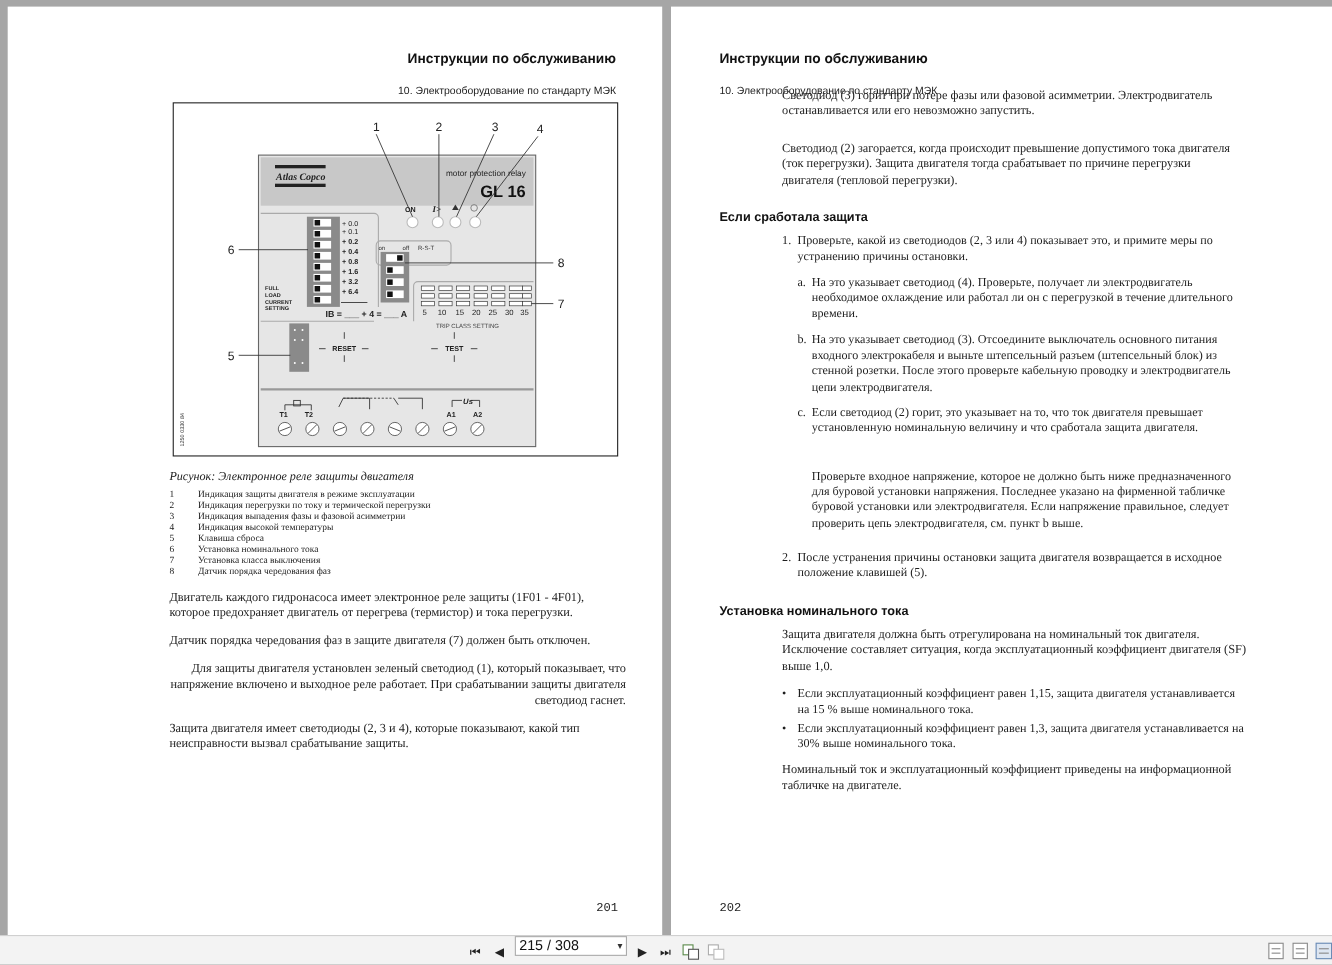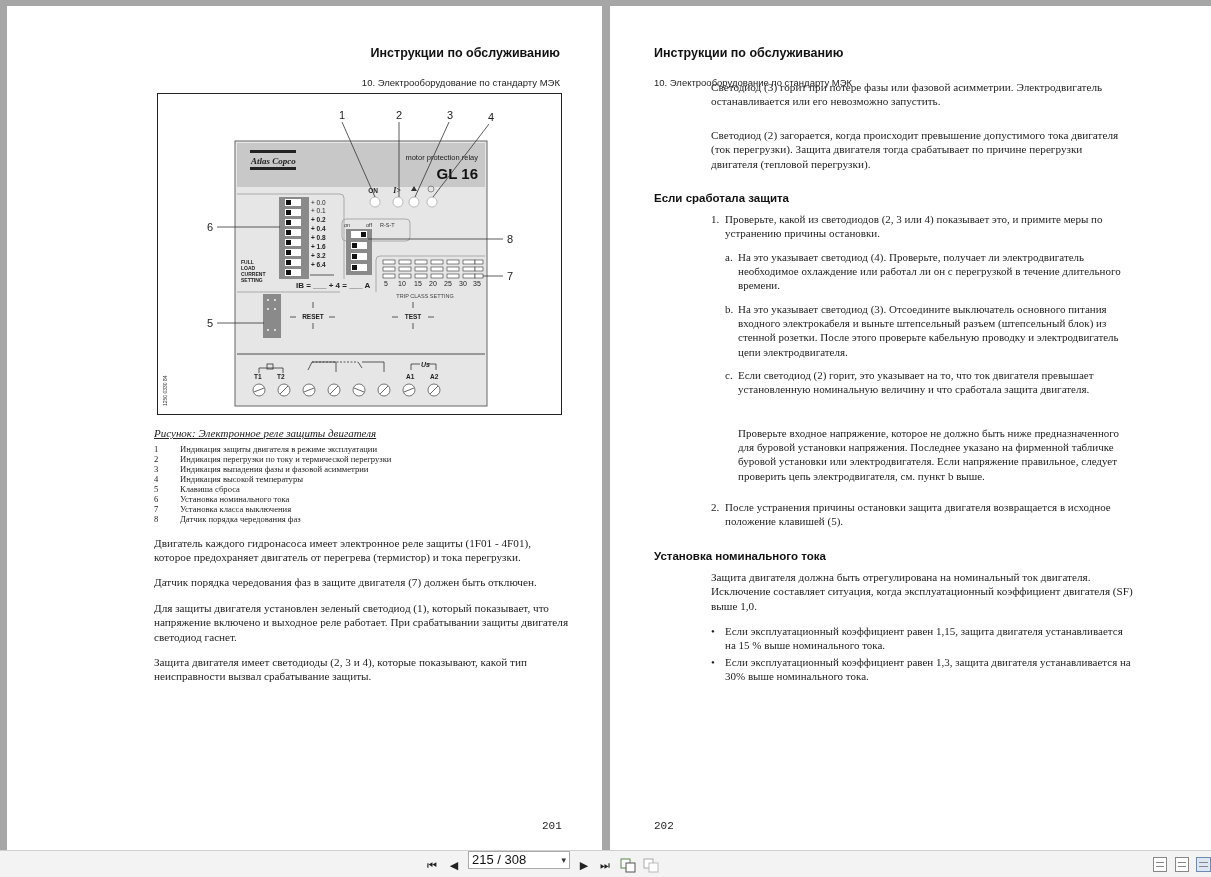--- a/index.html
+++ b/index.html
@@ -10,21 +10,21 @@
   .page { position: absolute; top: 6px; height: 844px; background: #ffffff; }
   .page-left { left: 7px; width: 595px; }
   .page-right { left: 610px; width: 601px; }
 
   .hdr-title { position: absolute; font-family: "Liberation Sans", sans-serif; font-weight: bold; font-size: 12.5px; color: #111; }
   .hdr-sub { position: absolute; font-family: "Liberation Sans", sans-serif; font-size: 9.5px; color: #222; margin-top: 16px; }
 
   .figure { position: absolute; left: 150px; top: 87px; width: 405px; height: 322px; border: 1px solid #222; background: #fff; }
   .fig-svg { position: absolute; left: 0; top: 0; }
 
-  .caption { position: absolute; left: 147px; top: 421px; font-style: italic; font-size: 11px; text-decoration: underline; color: #222; }
+  .caption { position: absolute; left: 147px; top: 421px; font-style: italic; font-size: 11px; color: #222; }
   .legend { position: absolute; left: 147px; top: 438px; font-size: 8.6px; line-height: 10px; color: #222; }
   .legend-row { display: flex; }
   .legend-num { width: 26px; }
 
   .para { position: absolute; font-size: 11.2px; line-height: 14.4px; color: #1e1e1e; }
   .pageno { position: absolute; font-family: Liberation Mono, monospace; font-size: 11px; color: #222; margin-top: 20px; }
 
   .section-h { position: absolute; font-family: "Liberation Sans", sans-serif; font-weight: bold; font-size: 11.5px; color: #111; }
   .list-item { position: absolute; font-size: 11px; line-height: 14.2px; color: #1e1e1e; }
   .marker { position: absolute; left: 0; top: 0; }
@@ -280,21 +280,21 @@
           <span>Установка класса выключения</span>
         </div>
       <div class="legend-row">
           <span class="legend-num">8</span>
           <span>Датчик порядка чередования фаз</span>
         </div>
     </div>
 
     <div class="para" style="left:147px; top:530px; width:415px;">Двигатель каждого гидронасоса имеет электронное реле защиты (1F01 - 4F01), которое предохраняет двигатель от перегрева (термистор) и тока перегрузки.</div>
     <div class="para" style="left:147px; top:569px; width:415px;">Датчик порядка чередования фаз в защите двигателя (7) должен быть отключен.</div>
-    <div class="para" style="left:147px; top:595px; width:415px;">Для защиты двигателя установлен зеленый светодиод (1), который показывает, что напряжение включено и выходное реле работает. При срабатывании защиты двигателя светодиод гаснет.</div>
+    <div class="para" style="left:147px; top:595px; width:415px;text-align:right;">Для защиты двигателя установлен зеленый светодиод (1), который показывает, что напряжение включено и выходное реле работает. При срабатывании защиты двигателя светодиод гаснет.</div>
     <div class="para" style="left:147px; top:649px; width:415px;">Защита двигателя имеет светодиоды (2, 3 и 4), которые показывают, какой тип неисправности вызвал срабатывание защиты.</div>
 
     <div class="pageno" style="left:535px; top:794px;">201</div>
   </div>
 
   <div class="page page-right">
     <div class="hdr-title" style="left:44px; top:40px;">Инструкции по обслуживанию</div>
     <div class="hdr-sub" style="left:44px; top:55px;">10. Электрооборудование по стандарту МЭК</div>
 
     <div class="para" style="left:101px; top:74px; width:420px;">Светодиод (3) горит при потере фазы или фазовой асимметрии. Электродвигатель останавливается или его невозможно запустить.</div>
@@ -327,20 +327,21 @@
     <div class="section-h" style="left:44px; top:544px;">Установка номинального тока</div>
     <div class="para" style="left:101px; top:564px; width:425px;">Защита двигателя должна быть отрегулирована на номинальный ток двигателя. Исключение составляет ситуация, когда эксплуатационный коэффициент двигателя (SF) выше 1,0.</div>
     <div class="list-item" style="left:101px; top:618px; width:420px; padding-left:14px;">
       <span class="marker">•</span>
         <span class="list-text">Если эксплуатационный коэффициент равен 1,15, защита двигателя устанавливается на 15 % выше номинального тока.</span>
     </div>
     <div class="list-item" style="left:101px; top:649px; width:420px; padding-left:14px;">
       <span class="marker">•</span>
         <span class="list-text">Если эксплуатационный коэффициент равен 1,3, защита двигателя устанавливается на 30% выше номинального тока.</span>
     </div>
+    <div class="para" style="left:101px; top:687px; width:420px;">Номинальный ток и эксплуатационный коэффициент приведены на информационной табличке на двигателе.</div>
 
     <div class="pageno" style="left:44px; top:794px;">202</div>
   </div>
 </div>
 
 <div class="toolbar">
   <div class="tb-btn" style="left:424px;">
       <span>⏮</span>
     </div>
   <div class="tb-btn" style="left:446px;">

